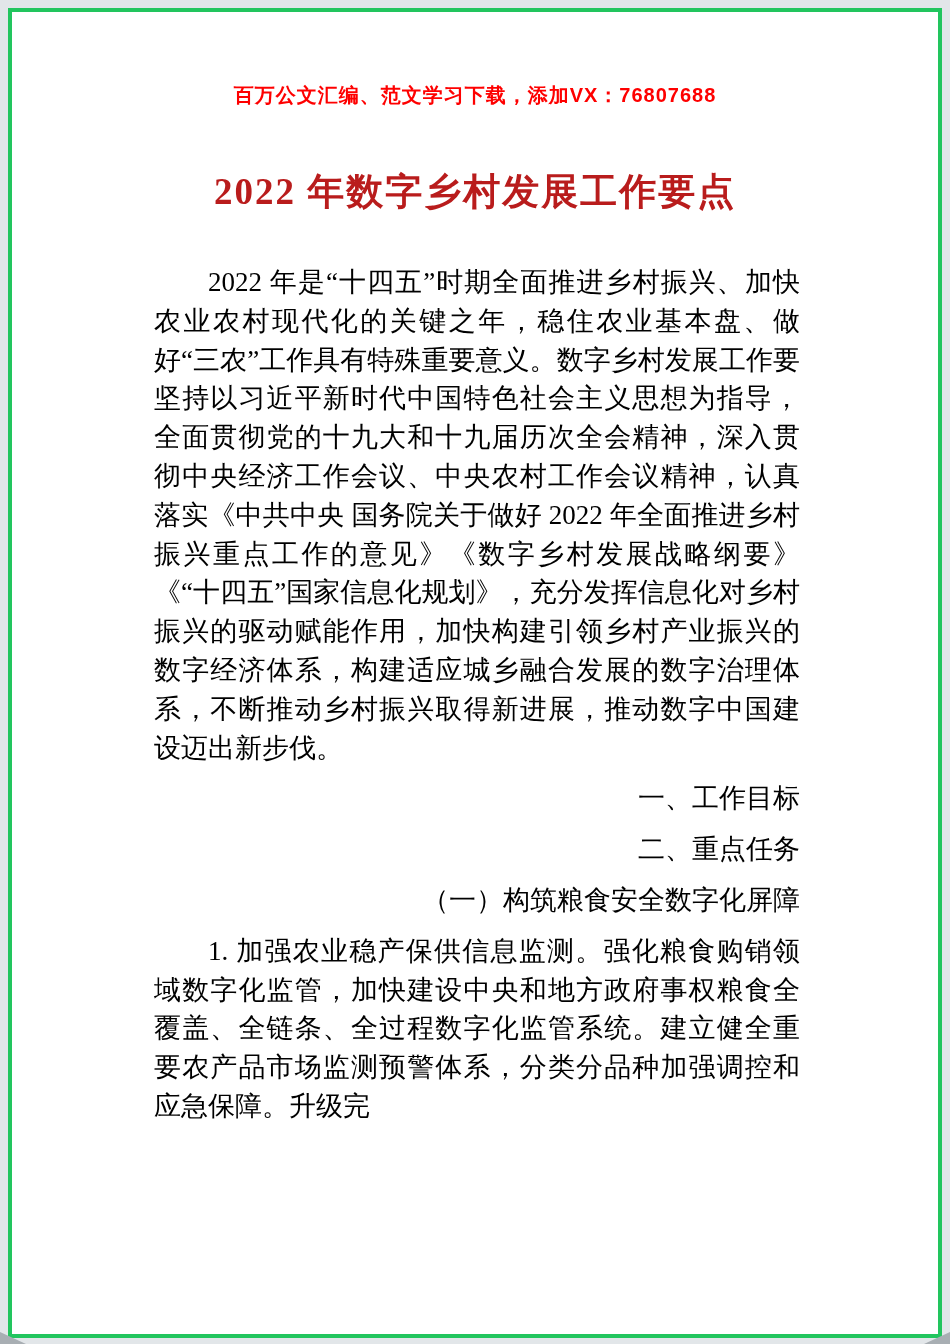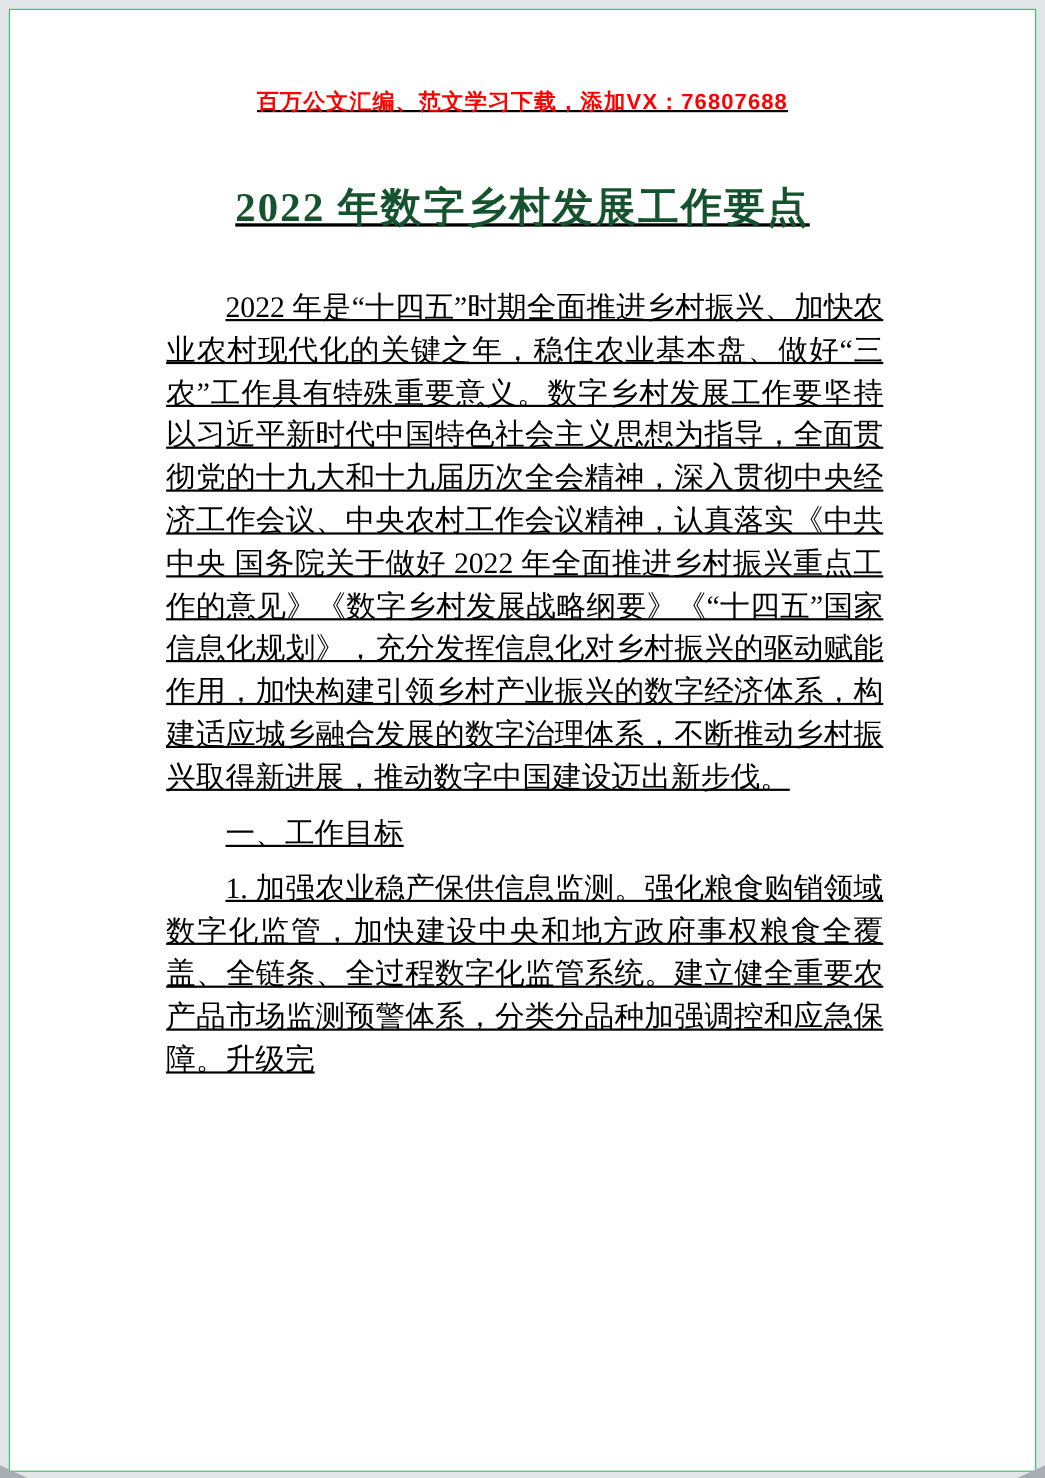--- a/index.html
+++ b/index.html
@@ -13,58 +13,57 @@
     position: relative;
     overflow: hidden;
   }
   .page {
     position: absolute;
     left: 8px;
     top: 8px;
     width: 934px;
     height: 1330px;
     background: #ffffff;
-    border: 1px solid #22c55e;
+    border: 4px solid #22c55e;
     box-sizing: border-box;
     overflow: hidden;
-    text-decoration: underline;
   }
   .notice {
     margin-top: 70px;
     text-align: center;
     font-family: "Liberation Sans", "DejaVu Sans", sans-serif;
     font-size: 20px;
     font-weight: bold;
     letter-spacing: 1px;
   }
   .doc-title {
     margin-top: 58px;
     text-align: center;
     font-family: "Liberation Serif", "DejaVu Serif", serif;
     font-size: 37px;
     font-weight: 600;
     letter-spacing: 2px;
-    color: #14532d;
+    color: #b91c1c;
   }
   .doc-body {
     margin: 46px 126px 0 130px;
     font-family: "Liberation Serif", "DejaVu Serif", serif;
     font-size: 27px;
     line-height: 38.8px;
     color: #000000;
     text-align: justify;
   }
   .doc-body p {
     margin: 12px;
     padding: 0;
     text-indent: 2em;
   }
   .doc-body p.heading1,
   .doc-body p.heading2 {
-    text-align: left;
+    text-align: right;
   }
   .corner-mark {
     position: absolute;
     bottom: 0;
     width: 26px;
     height: 12px;
     background: #a8aeb3;
   }
   .corner-mark.left {
     left: 0;
@@ -79,18 +78,20 @@
 <body>
 
 <div class="page">
   <div class="notice" style="color: rgb(254, 0, 0);">百万公文汇编、范文学习下载，添加VX：76807688</div>
 
   <h1 class="doc-title">2022 年数字乡村发展工作要点</h1>
 
   <div class="doc-body">
       <p class="body">2022 年是“十四五”时期全面推进乡村振兴、加快农业农村现代化的关键之年，稳住农业基本盘、做好“三农”工作具有特殊重要意义。数字乡村发展工作要坚持以习近平新时代中国特色社会主义思想为指导，全面贯彻党的十九大和十九届历次全会精神，深入贯彻中央经济工作会议、中央农村工作会议精神，认真落实《中共中央 国务院关于做好 2022 年全面推进乡村振兴重点工作的意见》《数字乡村发展战略纲要》《“十四五”国家信息化规划》，充分发挥信息化对乡村振兴的驱动赋能作用，加快构建引领乡村产业振兴的数字经济体系，构建适应城乡融合发展的数字治理体系，不断推动乡村振兴取得新进展，推动数字中国建设迈出新步伐。</p>
       <p class="heading1">一、工作目标</p>
+      <p class="heading1">二、重点任务</p>
+      <p class="heading2">（一）构筑粮食安全数字化屏障</p>
       <p class="body">1. 加强农业稳产保供信息监测。强化粮食购销领域数字化监管，加快建设中央和地方政府事权粮食全覆盖、全链条、全过程数字化监管系统。建立健全重要农产品市场监测预警体系，分类分品种加强调控和应急保障。升级完</p>
     </div>
 </div>
 
 <div class="corner-mark left"></div>
 <div class="corner-mark right"></div>
 
 </body></html>

